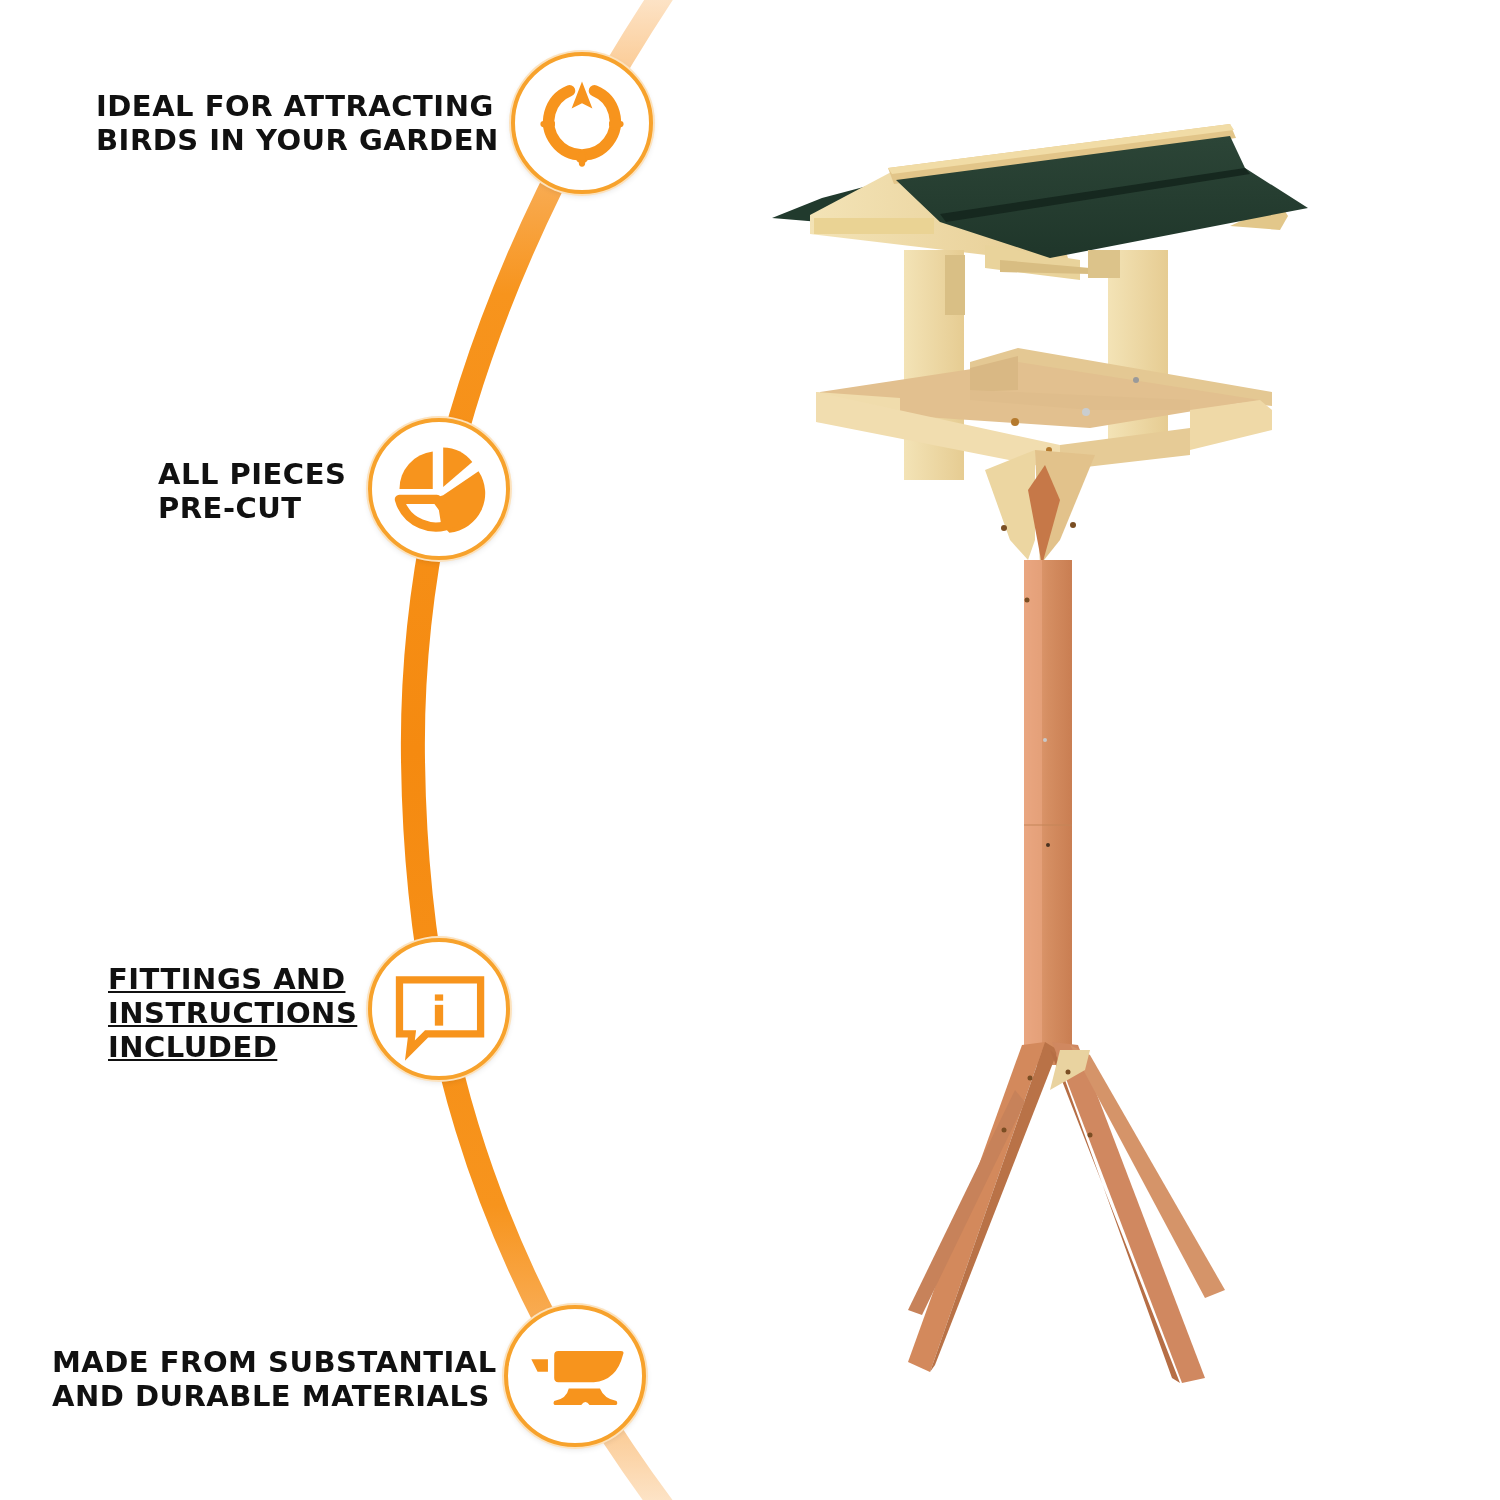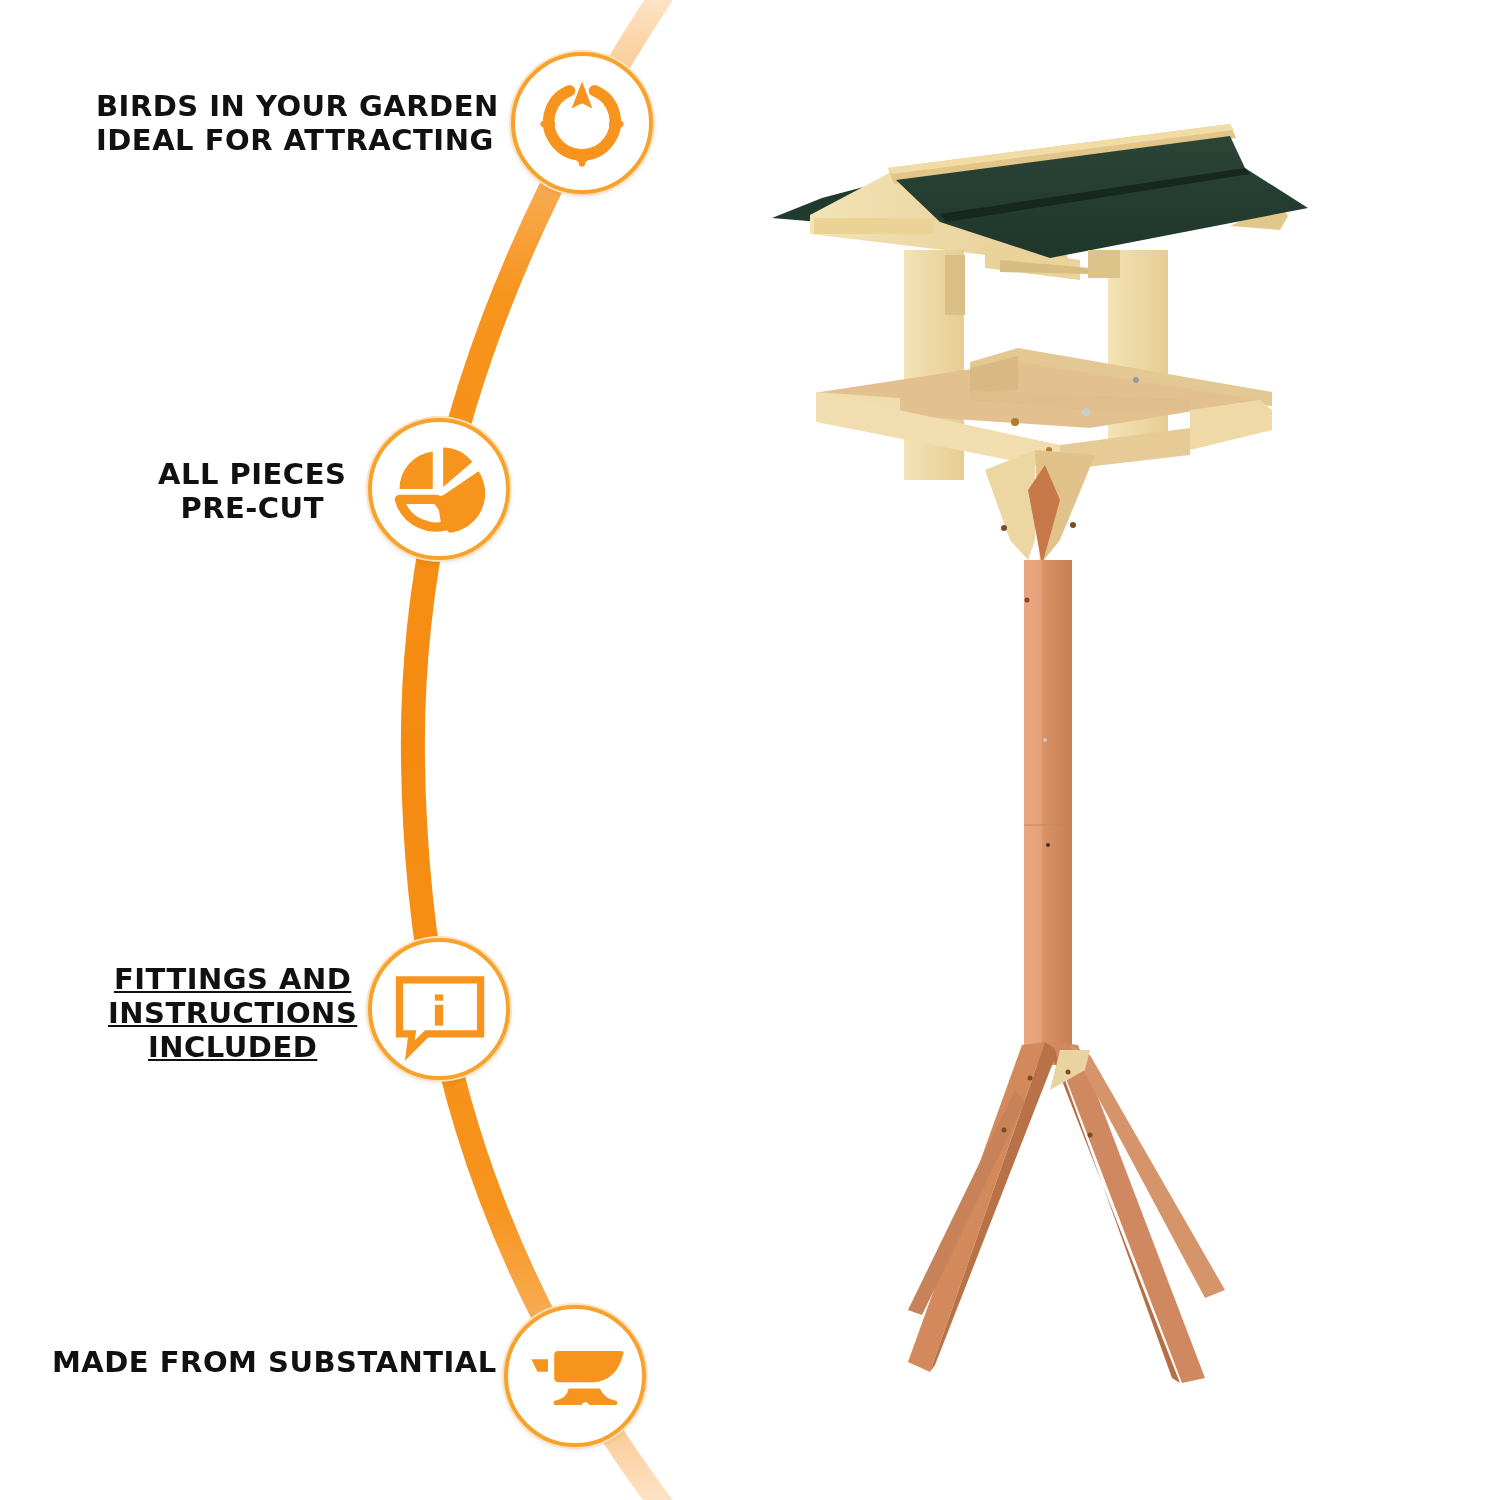--- a/index.html
+++ b/index.html
@@ -13,21 +13,21 @@
       font-family: "DejaVu Sans", "Liberation Sans", sans-serif;
       font-weight: bold;
       font-size: 29px;
       line-height: 34px;
       color: #111111;
       text-transform: uppercase;
       letter-spacing: 0.5px;
       white-space: nowrap;
     }
     .feature-text span { display: block; }
-    .t-center span { text-align: center; }
+    .t-center span { }
 
     .badge {
       position: absolute;
       width: 142px; height: 142px;
       border-radius: 50%;
       background: #ffffff;
       border: 4px solid #f7a22c;
       box-shadow: 0 0 0 2px #fce2bd, 0 2px 6px rgba(0,0,0,0.12);
       display: flex; align-items: center; justify-content: center;
     }
@@ -47,22 +47,22 @@
       <stop offset="0.5" stop-color="#f58a10"></stop>
       <stop offset="0.8" stop-color="#f7941d"></stop>
       <stop offset="0.9" stop-color="#f9b466"></stop>
       <stop offset="1" stop-color="#fde6cc"></stop>
     </linearGradient>
   </defs>
   <path d="M 665 -10 C 460 300, 410 560, 413 760 C 416 1000, 470 1250, 665 1510" fill="none" stroke="url(#arcGrad)" stroke-width="24" stroke-linecap="butt"></path>
 </svg>
 
 <div class="feature-text" style="left:96px; top:89px;">
+  <span>IDEAL FOR ATTRACTING</span>
   <span>BIRDS IN YOUR GARDEN</span>
-  <span>IDEAL FOR ATTRACTING</span>
 </div>
 <div class="badge" style="left:511px; top:52px;">
   <svg viewBox="0 0 100 100">
     <g fill="none" stroke="#f7941d" stroke-width="11" stroke-linecap="round">
       <path d="M 38 19 A 32 32 0 1 0 62 19"></path>
     </g>
     <polygon points="50,10 60,36 50,31 40,36" fill="#f7941d"></polygon>
     <circle cx="18" cy="51" r="6" fill="#f7941d"></circle>
     <circle cx="82" cy="51" r="6" fill="#f7941d"></circle>
     <circle cx="50" cy="83" r="6" fill="#f7941d"></circle>
@@ -93,20 +93,21 @@
 <div class="badge" style="left:368px; top:938px;">
   <svg viewBox="0 0 100 100">
     <path d="M 12 22 L 90 22 L 90 74 L 38 74 L 22 90 L 24 74 L 12 74 Z" fill="none" stroke="#f7941d" stroke-width="7" stroke-linejoin="miter"></path>
     <rect x="46" y="36" width="8" height="6" fill="#f7941d"></rect>
     <rect x="46" y="46" width="8" height="20" fill="#f7941d"></rect>
   </svg>
 </div>
 
 <div class="feature-text" style="left:52px; top:1345px;">
   <span>MADE FROM SUBSTANTIAL</span>
+  <span>AND DURABLE MATERIALS</span>
 </div>
 <div class="badge" style="left:504px; top:1305px;">
   <svg viewBox="0 0 100 100">
     <path d="M 8 34 L 24 34 L 24 46 L 14 46 Z" fill="#f7941d"></path>
     <path d="M 30 30 Q 30 26 34 26 L 94 26 Q 98 26 96 30 Q 90 54 68 56 L 34 56 Q 30 56 30 52 Z" fill="#f7941d"></path>
     <path d="M 44 62 L 74 62 Q 78 72 90 74 Q 92 78 88 78 L 64 78 Q 60 72 56 78 L 32 78 Q 28 78 30 74 Q 42 72 44 62 Z" fill="#f7941d"></path>
   </svg>
 </div>
 
 <svg class="product" viewBox="0 0 560 1330">

